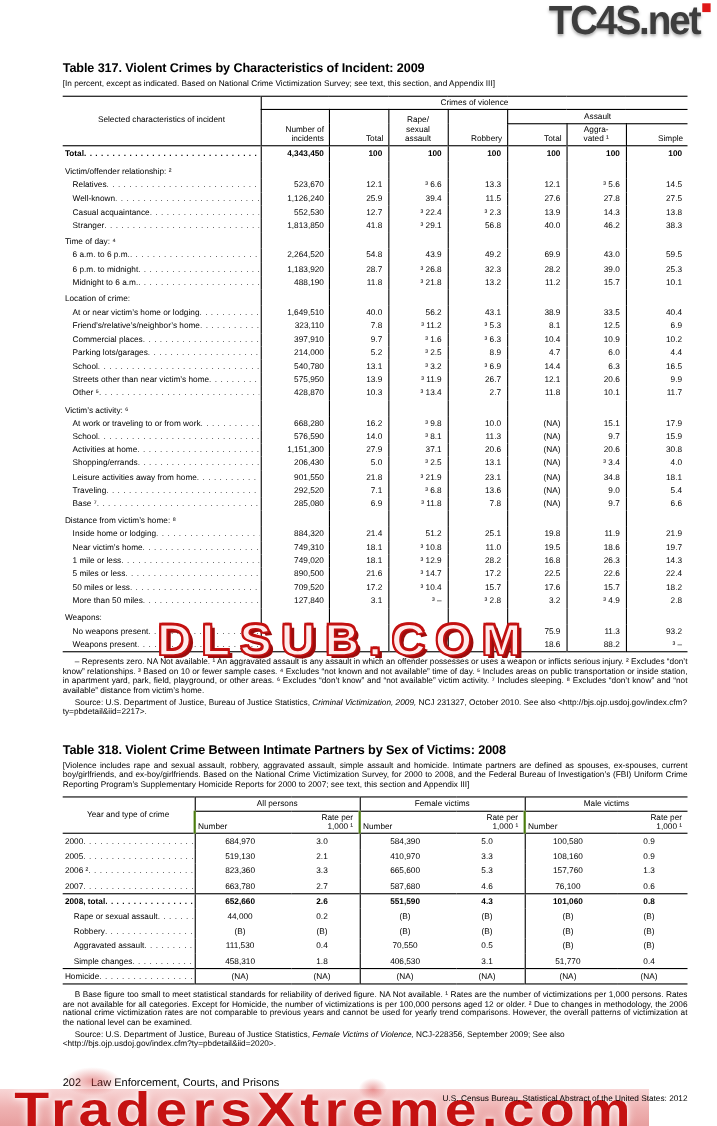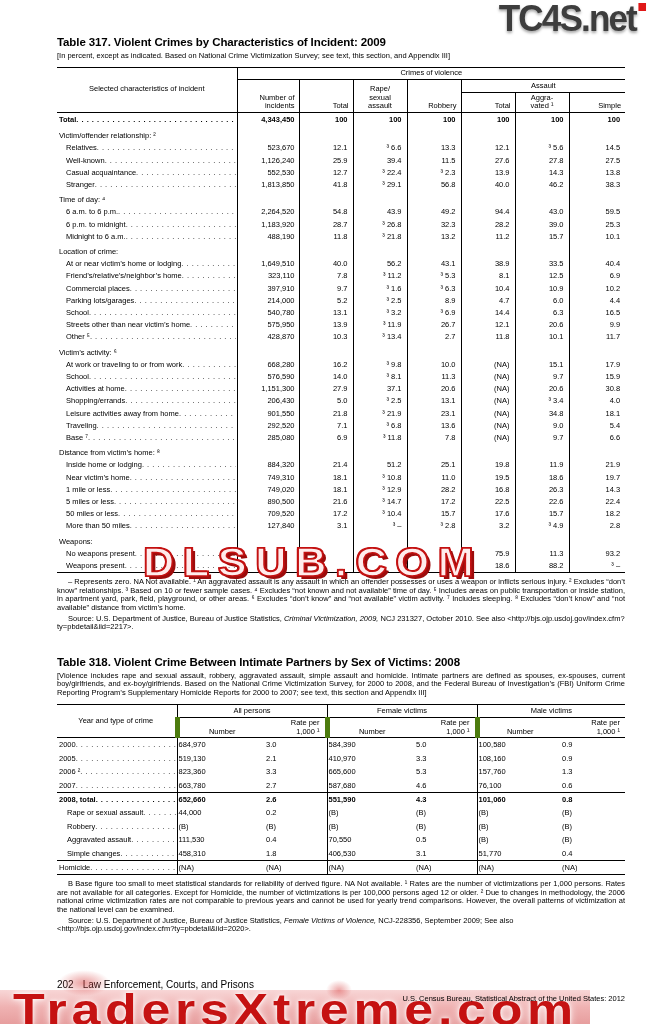--- a/index.html
+++ b/index.html
@@ -1,21 +1,21 @@
 <!DOCTYPE html>
 <html><head>
 <meta charset="utf-8">
 <style>
   html, body { margin:0; padding:0; }
   body {
     width:652px; height:1024px; position:relative; overflow:hidden;
     background:#ffffff; color:#000;
     font-family:"Liberation Sans","DejaVu Sans",sans-serif;
   }
-  .content { padding:36px 27px 0 57px; }
+  .content { padding:56px 27px 0 57px; }
 
   
   .t-title { font-size:11.5px; font-weight:bold; margin:0 0 4px 0; letter-spacing:-0.1px; }
   .t-note  { font-size:7.5px; line-height:8.6px; margin:0 0 6px 0; }
   .n317 { max-width:432px; }
   .n318 { max-width:568px; text-align:justify; }
 
   
   table { border-collapse:collapse; table-layout:fixed; width:568px;
           border-top:1.5px solid #000; border-bottom:1.5px solid #000; }
@@ -38,25 +38,25 @@
   .t317 td.stub { padding-left:2px; }
   .t317 td.val { border-left:1px solid #000; text-align:right; padding-right:5px; }
   .t317 td.val.c0 { padding-right:4px; }
   .t317 tr.item .lab { padding-left:7px; }
   .t317 tr.group td { padding-top:4px;margin-left:45px; }
   .t317 tr.total td { font-weight:bold; padding-top:2px; padding-bottom:2px; }
 
   
   .t318 th.stub { border-right:1px solid #000; vertical-align:middle; text-align:center; }
   .t318 th.grp { border-left:1px solid #000; border-bottom:1px solid #000; text-align:center; padding:2px 0; }
-  .t318 th.colN { border-left:5px solid #4d7c0f; text-align:center; vertical-align:bottom; }
+  .t318 th.colN { border-left:2px solid #4d7c0f; text-align:left; vertical-align:bottom; }
   .t318 th.colR { text-align:right; padding-right:5px; vertical-align:bottom; }
   .t318 td { line-height:11.4px; vertical-align:bottom; }
   .t318 td.stub { padding-left:2px;text-align:right; }
-  .t318 td.val { text-align:left; padding-right:7px; }
+  .t318 td.val { text-align:center; padding-right:7px; }
   .t318 td.val.c0, .t318 td.val.c2, .t318 td.val.c4 { border-left:1px solid #000; }
   .t318 tr.sub .lab { padding-left:8px; }
   .t318 tr.total td { font-weight:bold; }
   .t318 tr.rule td { border-top:1px solid #000; }
 
   
   .fn  { font-size:7.5px; line-height:8.4px; margin:5px 0 0 0; max-width:568px;
          text-align:justify; text-indent:11px; }
   .src { font-size:7.5px; line-height:8.4px; margin:3px 0 0 0; max-width:568px;
          text-indent:11px; }
@@ -250,21 +250,21 @@
                 <td class="stub">
                   <div class="cf">
                     <span class="lab">6 a.m. to 6 p.m.</span>
                     <span class="dots"> . . . . . . . . . . . . . . . . . . . . . . . . . . . . . . . . . . . . . . . . . . . . . . . . . . . . . . . . . . . . . . . . . . . . . . . . . . . . . . . . . . . . . . . . . . . . . . . . . . . . . . . . . . . . . . . . . . . . . . . .</span>
                   </div>
                 </td>
                 <td class="val c0">2,264,520</td>
                 <td class="val c1">54.8</td>
                 <td class="val c2">43.9</td>
                 <td class="val c3">49.2</td>
-                <td class="val c4">94.4</td>
+                <td class="val c4">69.9</td>
                 <td class="val c5">43.0</td>
                 <td class="val c6">59.5</td>
               </tr>
               <tr class="item">
                 <td class="stub">
                   <div class="cf">
                     <span class="lab">6 p.m. to midnight</span>
                     <span class="dots"> . . . . . . . . . . . . . . . . . . . . . . . . . . . . . . . . . . . . . . . . . . . . . . . . . . . . . . . . . . . . . . . . . . . . . . . . . . . . . . . . . . . . . . . . . . . . . . . . . . . . . . . . . . . . . . . . . . . . . . . .</span>
                   </div>
                 </td>

